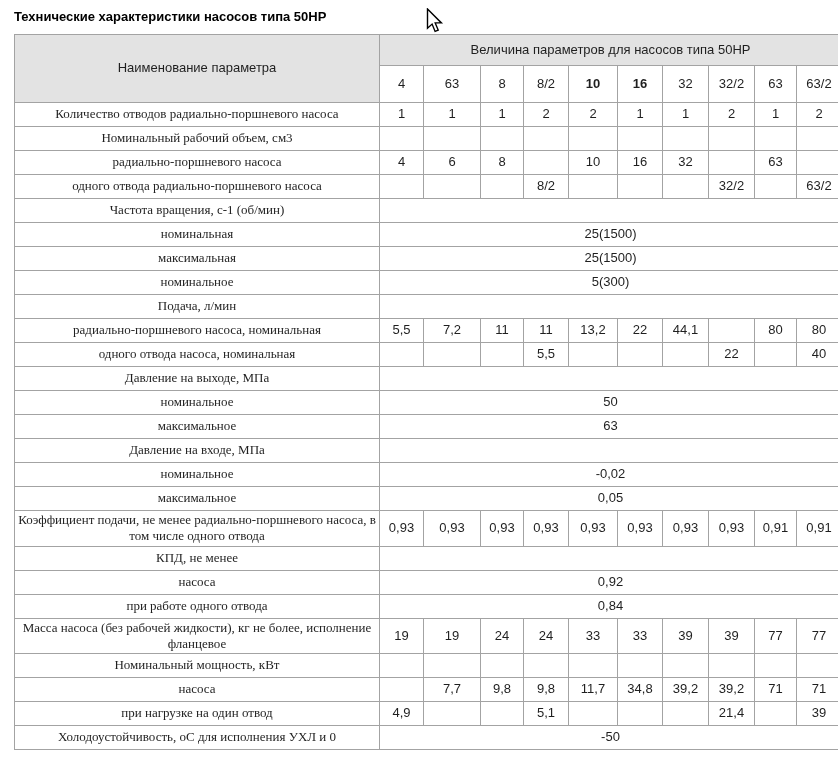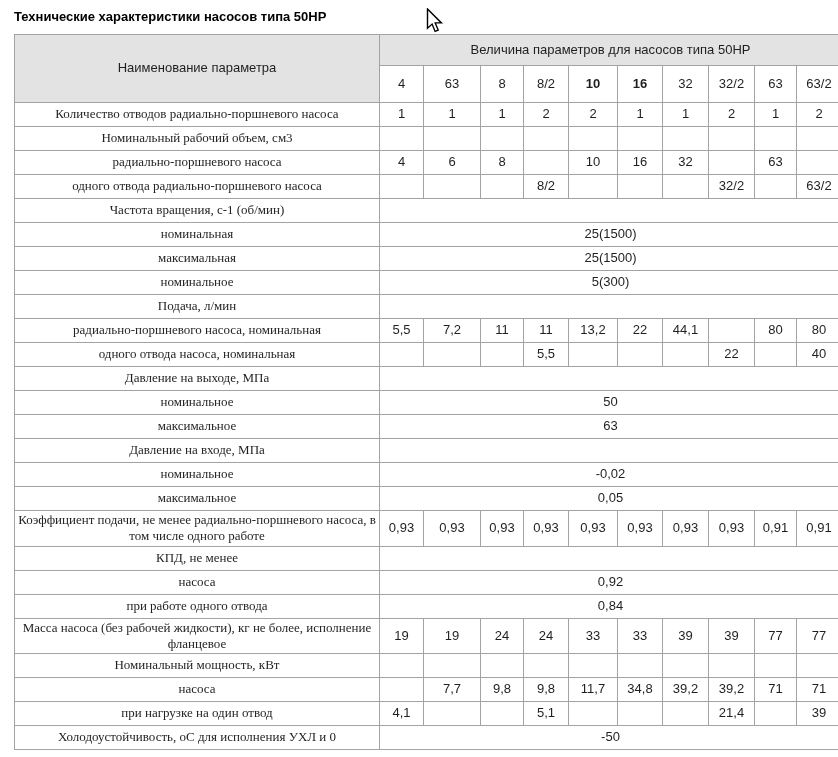--- a/index.html
+++ b/index.html
@@ -203,21 +203,21 @@
         </tr>
         <tr>
           <td class="label">номинальное</td>
           <td colspan="10">-0,02</td>
         </tr>
         <tr>
           <td class="label">максимальное</td>
           <td colspan="10">0,05</td>
         </tr>
         <tr>
-          <td class="label">Коэффициент подачи, не менее радиально-поршневого насоса, в том числе одного работе</td>
+          <td class="label">Коэффициент подачи, не менее радиально-поршневого насоса, в том числе одного отвода</td>
           <td>0,93</td>
           <td>0,93</td>
           <td>0,93</td>
           <td>0,93</td>
           <td>0,93</td>
           <td>0,93</td>
           <td>0,93</td>
           <td>0,93</td>
           <td>0,91</td>
           <td>0,91</td>
@@ -268,21 +268,21 @@
           <td>9,8</td>
           <td>11,7</td>
           <td>34,8</td>
           <td>39,2</td>
           <td>39,2</td>
           <td>71</td>
           <td>71</td>
         </tr>
         <tr>
           <td class="label">при нагрузке на один отвод</td>
-          <td>4,1</td>
+          <td>4,9</td>
           <td></td>
           <td></td>
           <td>5,1</td>
           <td></td>
           <td></td>
           <td></td>
           <td>21,4</td>
           <td></td>
           <td>39</td>
         </tr>

